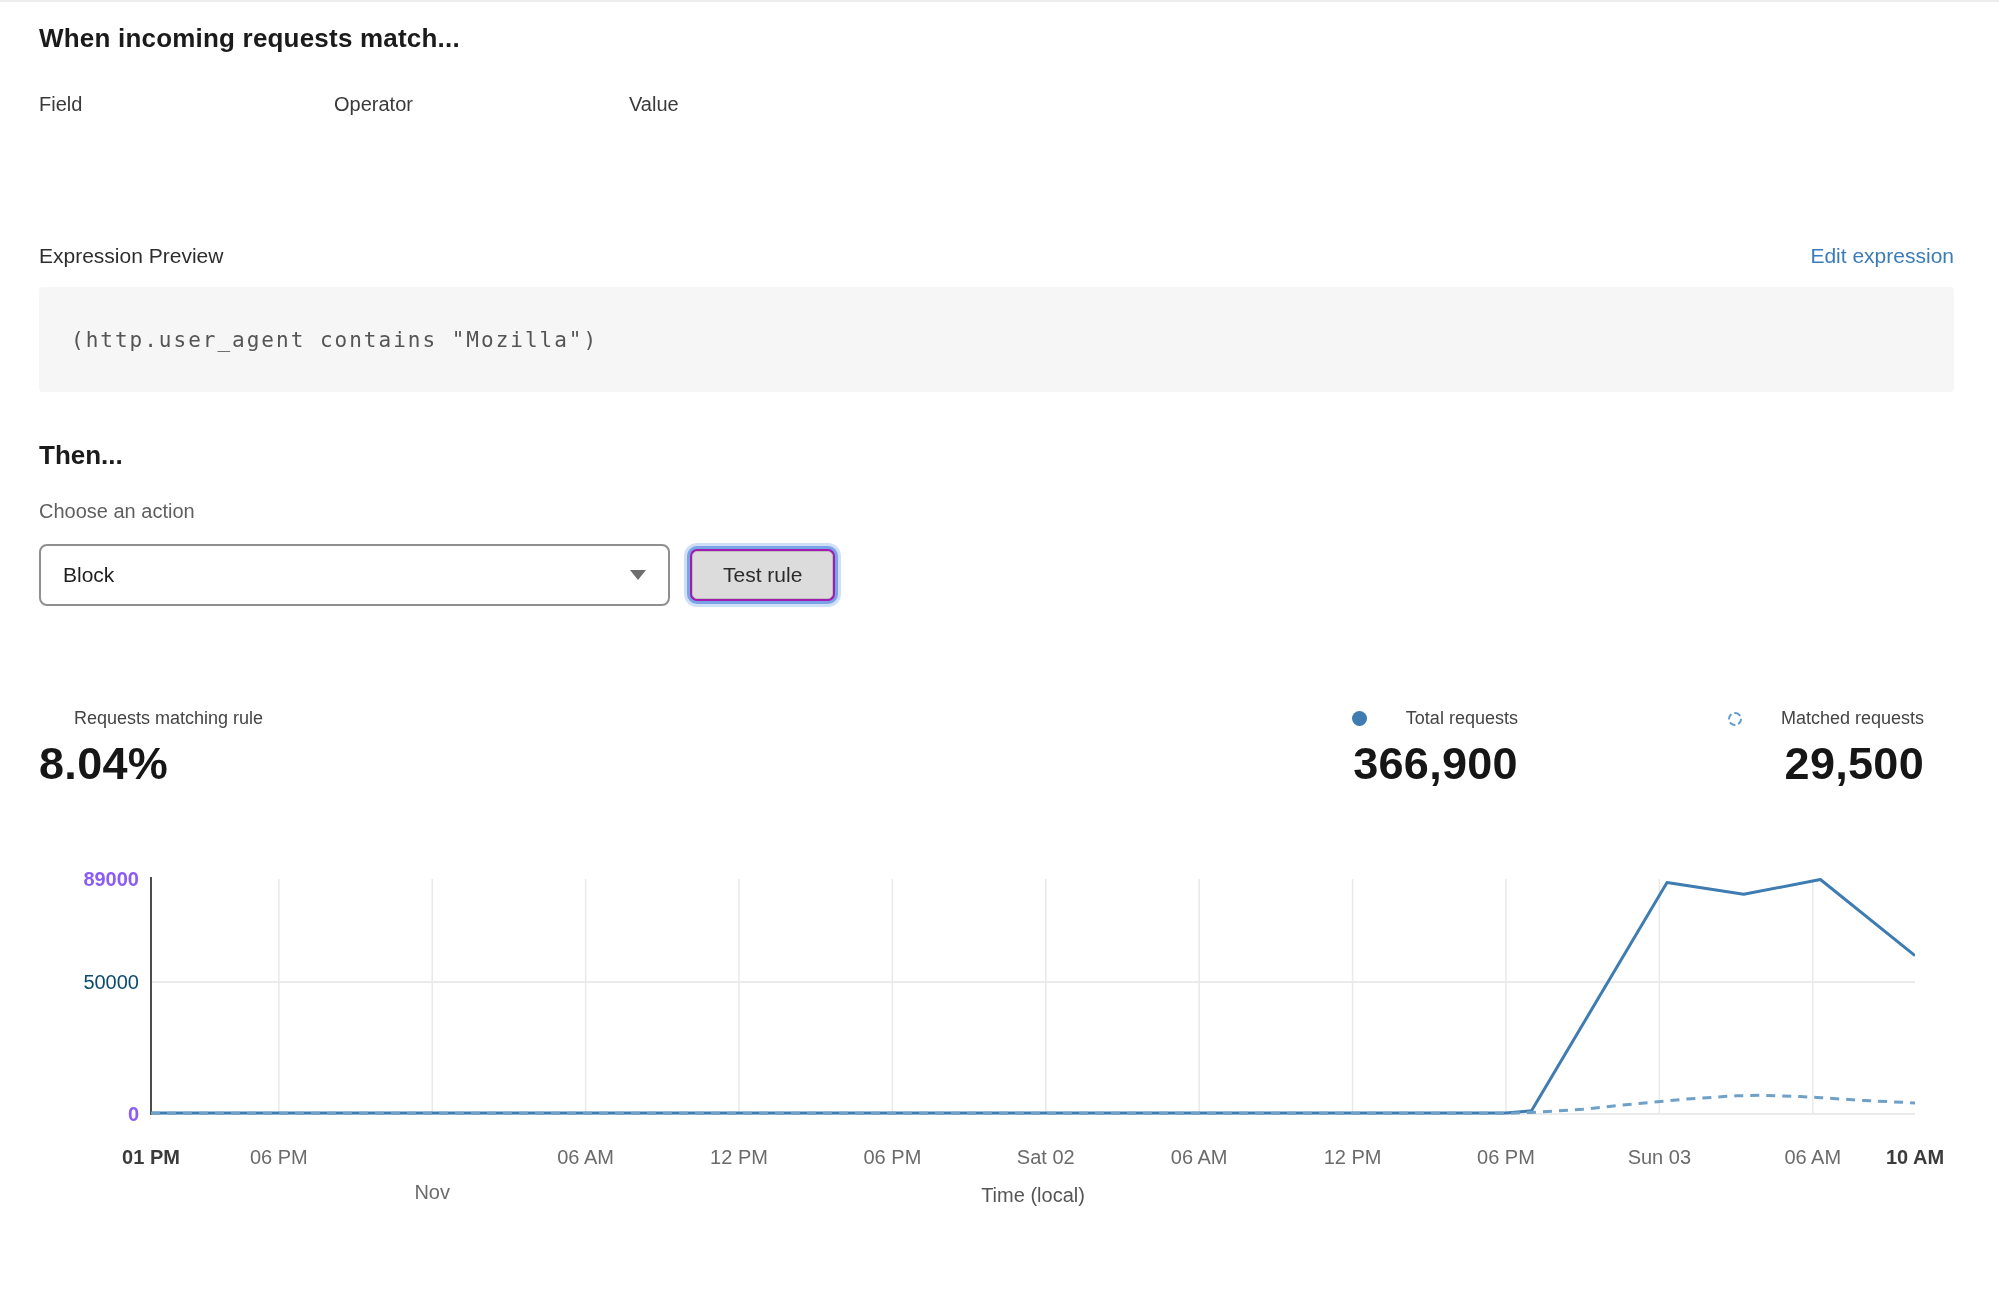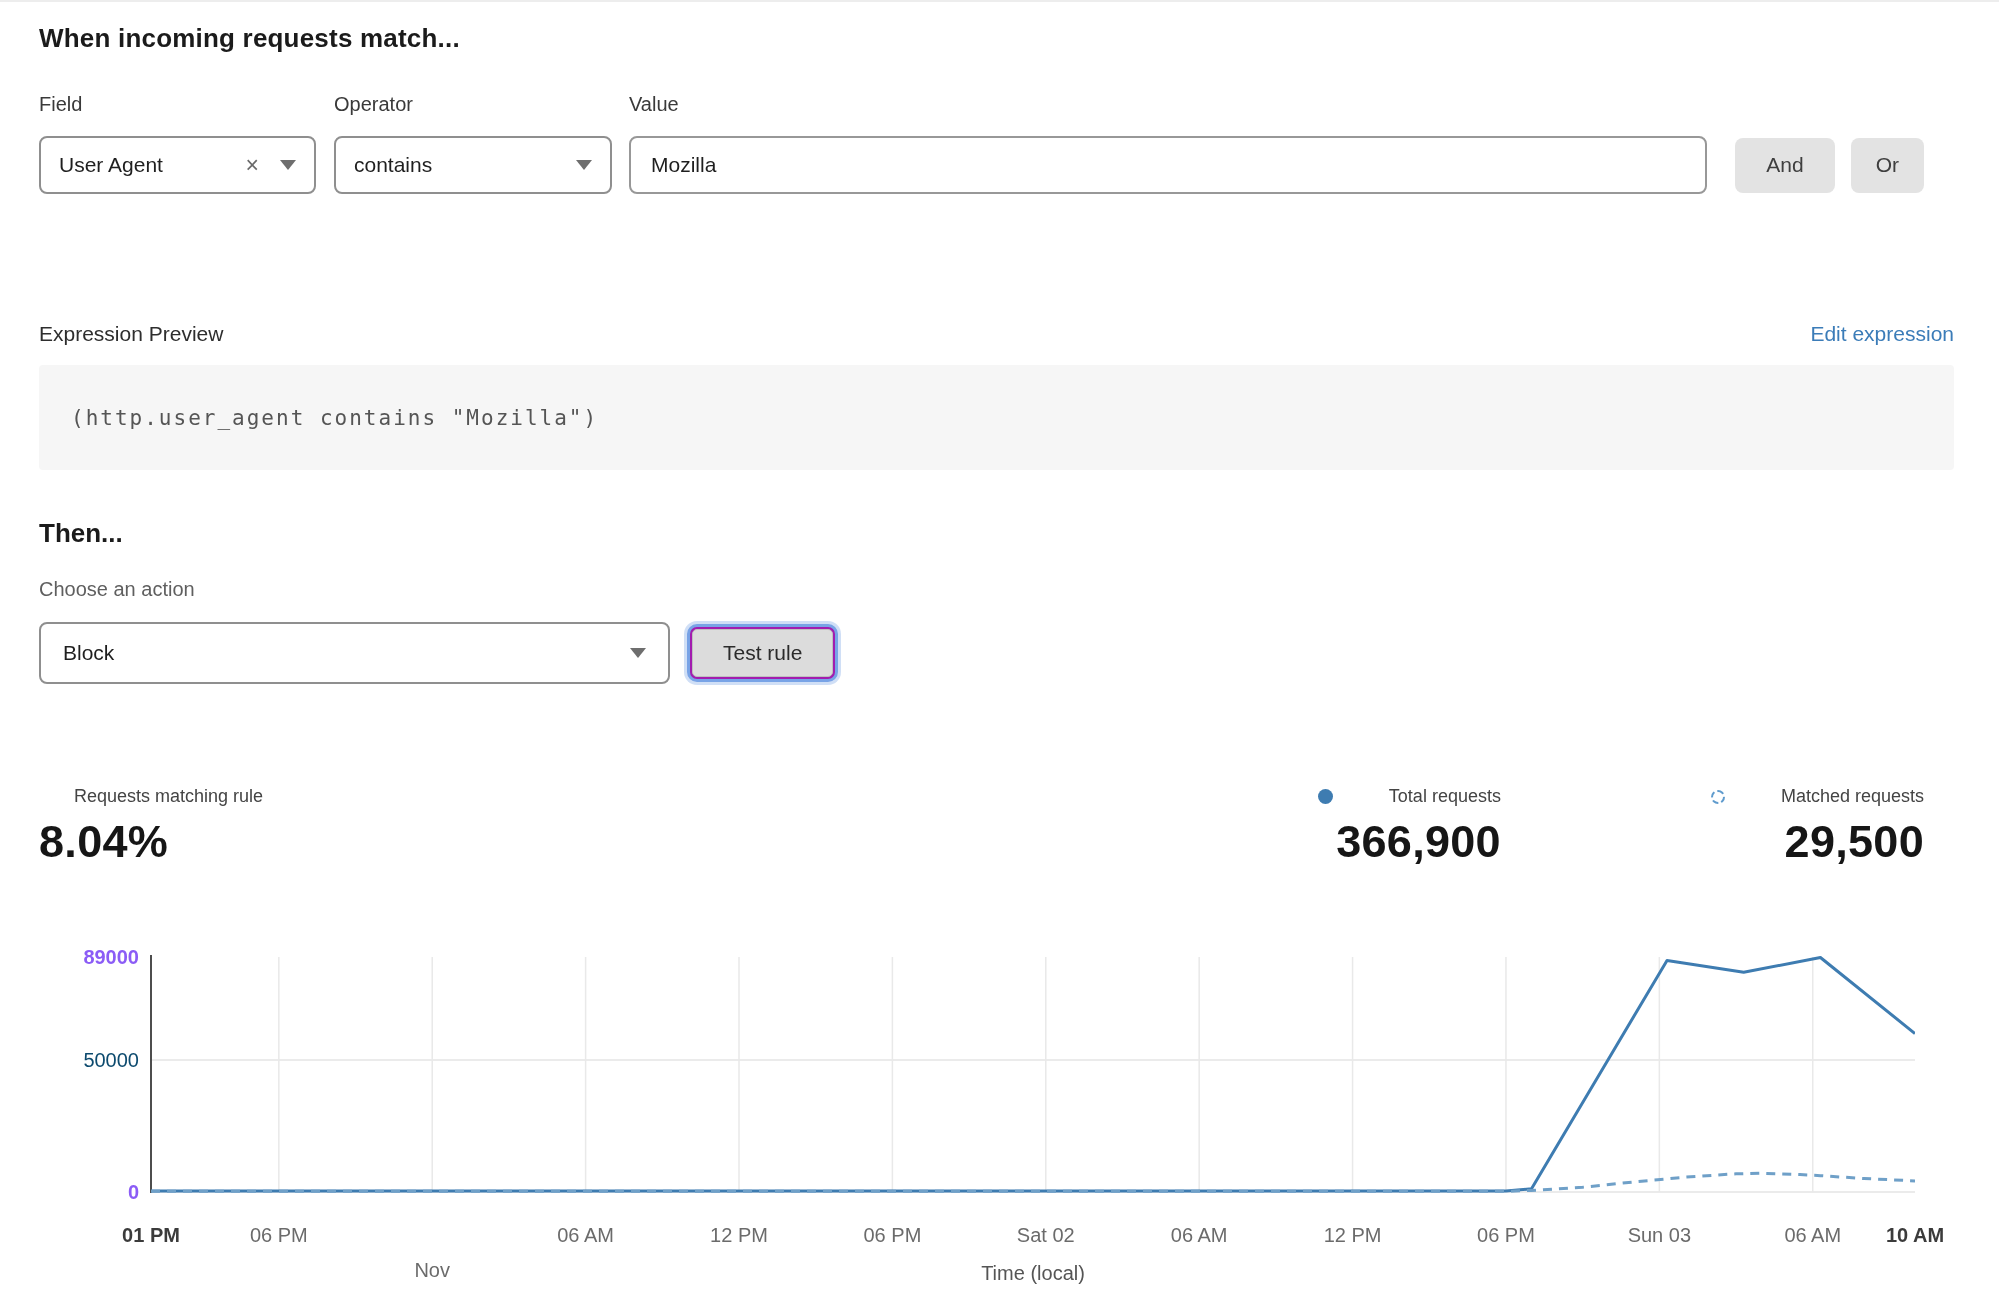--- a/index.html
+++ b/index.html
@@ -48,21 +48,21 @@
   .test-btn { display:block; height:48px; padding:0 30px; background:#dcdcdc; border:1px solid #bfbfbf; border-radius:5px;
               font-size:21px; color:#2b2b2b; font-family:inherit; cursor:pointer; }
 
   
   .stats-row { margin-top:102px; width:1885px; display:flex; align-items:flex-start; }
   .stat { display:flex; flex-direction:column; }
   .stat-label { font-size:18px; color:#444444;margin-left:35px; }
   .stat-value { margin-top:9px; font-size:45px; font-weight:700; color:#161616; letter-spacing:.3px; }
   .stat-right-group { margin-left:auto; display:flex; gap:210px; }
   .stat.right { align-items:flex-end; }
-  .legend-line { display:flex; align-items:center; gap:21px; }
+  .legend-line { display:flex; align-items:center; gap:4px; }
   .dot { width:15px; height:15px; border-radius:50%; background:#3e7cb1; }
   .dashed-circle { width:14px; height:14px; border-radius:50%; border:2px dashed #5f9bcd; background:transparent; }
 
   
   .chart { position:relative; margin-top:76px; width:1950px; height:345px; }
   .chart svg { position:absolute; left:0; top:0; }
   .ylab { position:absolute; left:0; width:100px; text-align:right; transform:translateY(-50%);
           font-size:20px; color:#0c4a6e; }
   .ylab.bold { color:#8b5cf6; font-weight:700; }
   .xlab { position:absolute; top:280px; transform:translateX(-50%); white-space:nowrap;
@@ -76,36 +76,20 @@
 <div class="page">
 
   <div class="h-main">When incoming requests match...</div>
 
   <div class="labels-row">
     <div class="lbl lbl-field">Field</div>
     <div class="lbl lbl-operator">Operator</div>
     <div class="lbl">Value</div>
   </div>
 
-  <div class="inputs-row">
-    <div class="selbox sel-field">
-      <span>User Agent</span>
-      <span class="spacer"></span>
-      <span class="clear-x">×</span>
-      <span class="caret"></span>
-    </div>
-    <div class="selbox sel-operator">
-      <span>contains</span>
-      <span class="spacer"></span>
-      <span class="caret"></span>
-    </div>
-    <input class="value-input" type="text" value="Mozilla" style="">
-    <button class="andor btn-and">And</button>
-    <button class="andor btn-or">Or</button>
-  </div>
 
   <div class="expr-head">
     <div class="expr-label">Expression Preview</div>
     <a class="expr-edit">Edit expression</a>
   </div>
   <div class="code-block">
     <span class="code-text">(http.user_agent contains "Mozilla")</span>
   </div>
 
   <div class="then-h">Then...</div>

